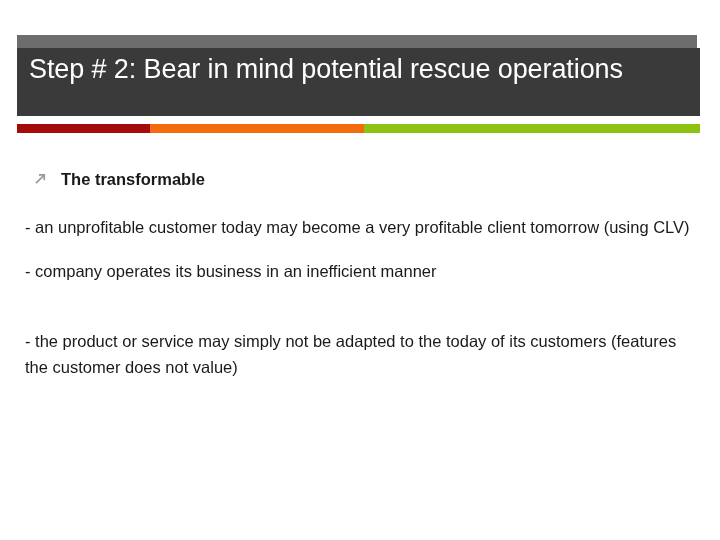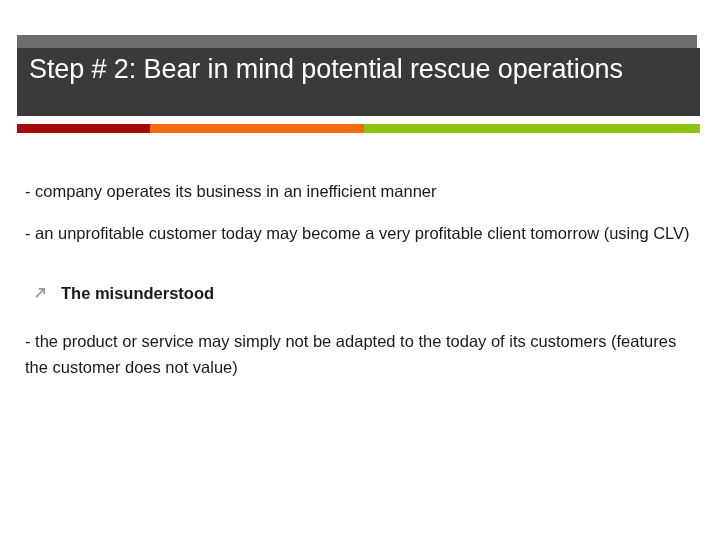--- a/index.html
+++ b/index.html
@@ -127,36 +127,36 @@
   </div>
 
   <div class="accent-stripe">
     <div class="accent-seg s1"></div>
     <div class="accent-seg s2"></div>
     <div class="accent-seg s3"></div>
   </div>
 
   <div class="content">
 
-
-    <div class="gap-1"></div>
-
-    <p class="para">- company operates its business in an inefficient manner</p>
-
-    <p class="para tight">- an unprofitable customer today may become a very profitable client tomorrow (using CLV)</p>
-
-    <div class="gap-2"></div>
-
     <div class="bullet-row">
       <span class="bullet-icon">
         <svg width="16" height="16" viewBox="0 0 16 16" aria-hidden="true">
           <path d="M3.4 11.6 L10.2 4.8 L6.9 4.8 L6.9 3.1 L13.1 3.1 L13.1 9.3 L11.4 9.3 L11.4 6.0 L4.6 12.8 Z" fill="#9a9a9a"></path>
         </svg>
       </span>
-      <span class="bullet-label">The misunderstood</span>
+      <span class="bullet-label">The transformable</span>
     </div>
+
+    <div class="gap-1"></div>
+
+    <p class="para tight">- an unprofitable customer today may become a very profitable client tomorrow (using CLV)</p>
+
+    <p class="para">- company operates its business in an inefficient manner</p>
+
+    <div class="gap-2"></div>
+
 
     <div class="gap-1"></div>
 
     <p class="para">- the product or service may simply not be adapted to the today of its customers (features the customer does not value)</p>
 
   </div>
 </div>
 
 </body></html>

